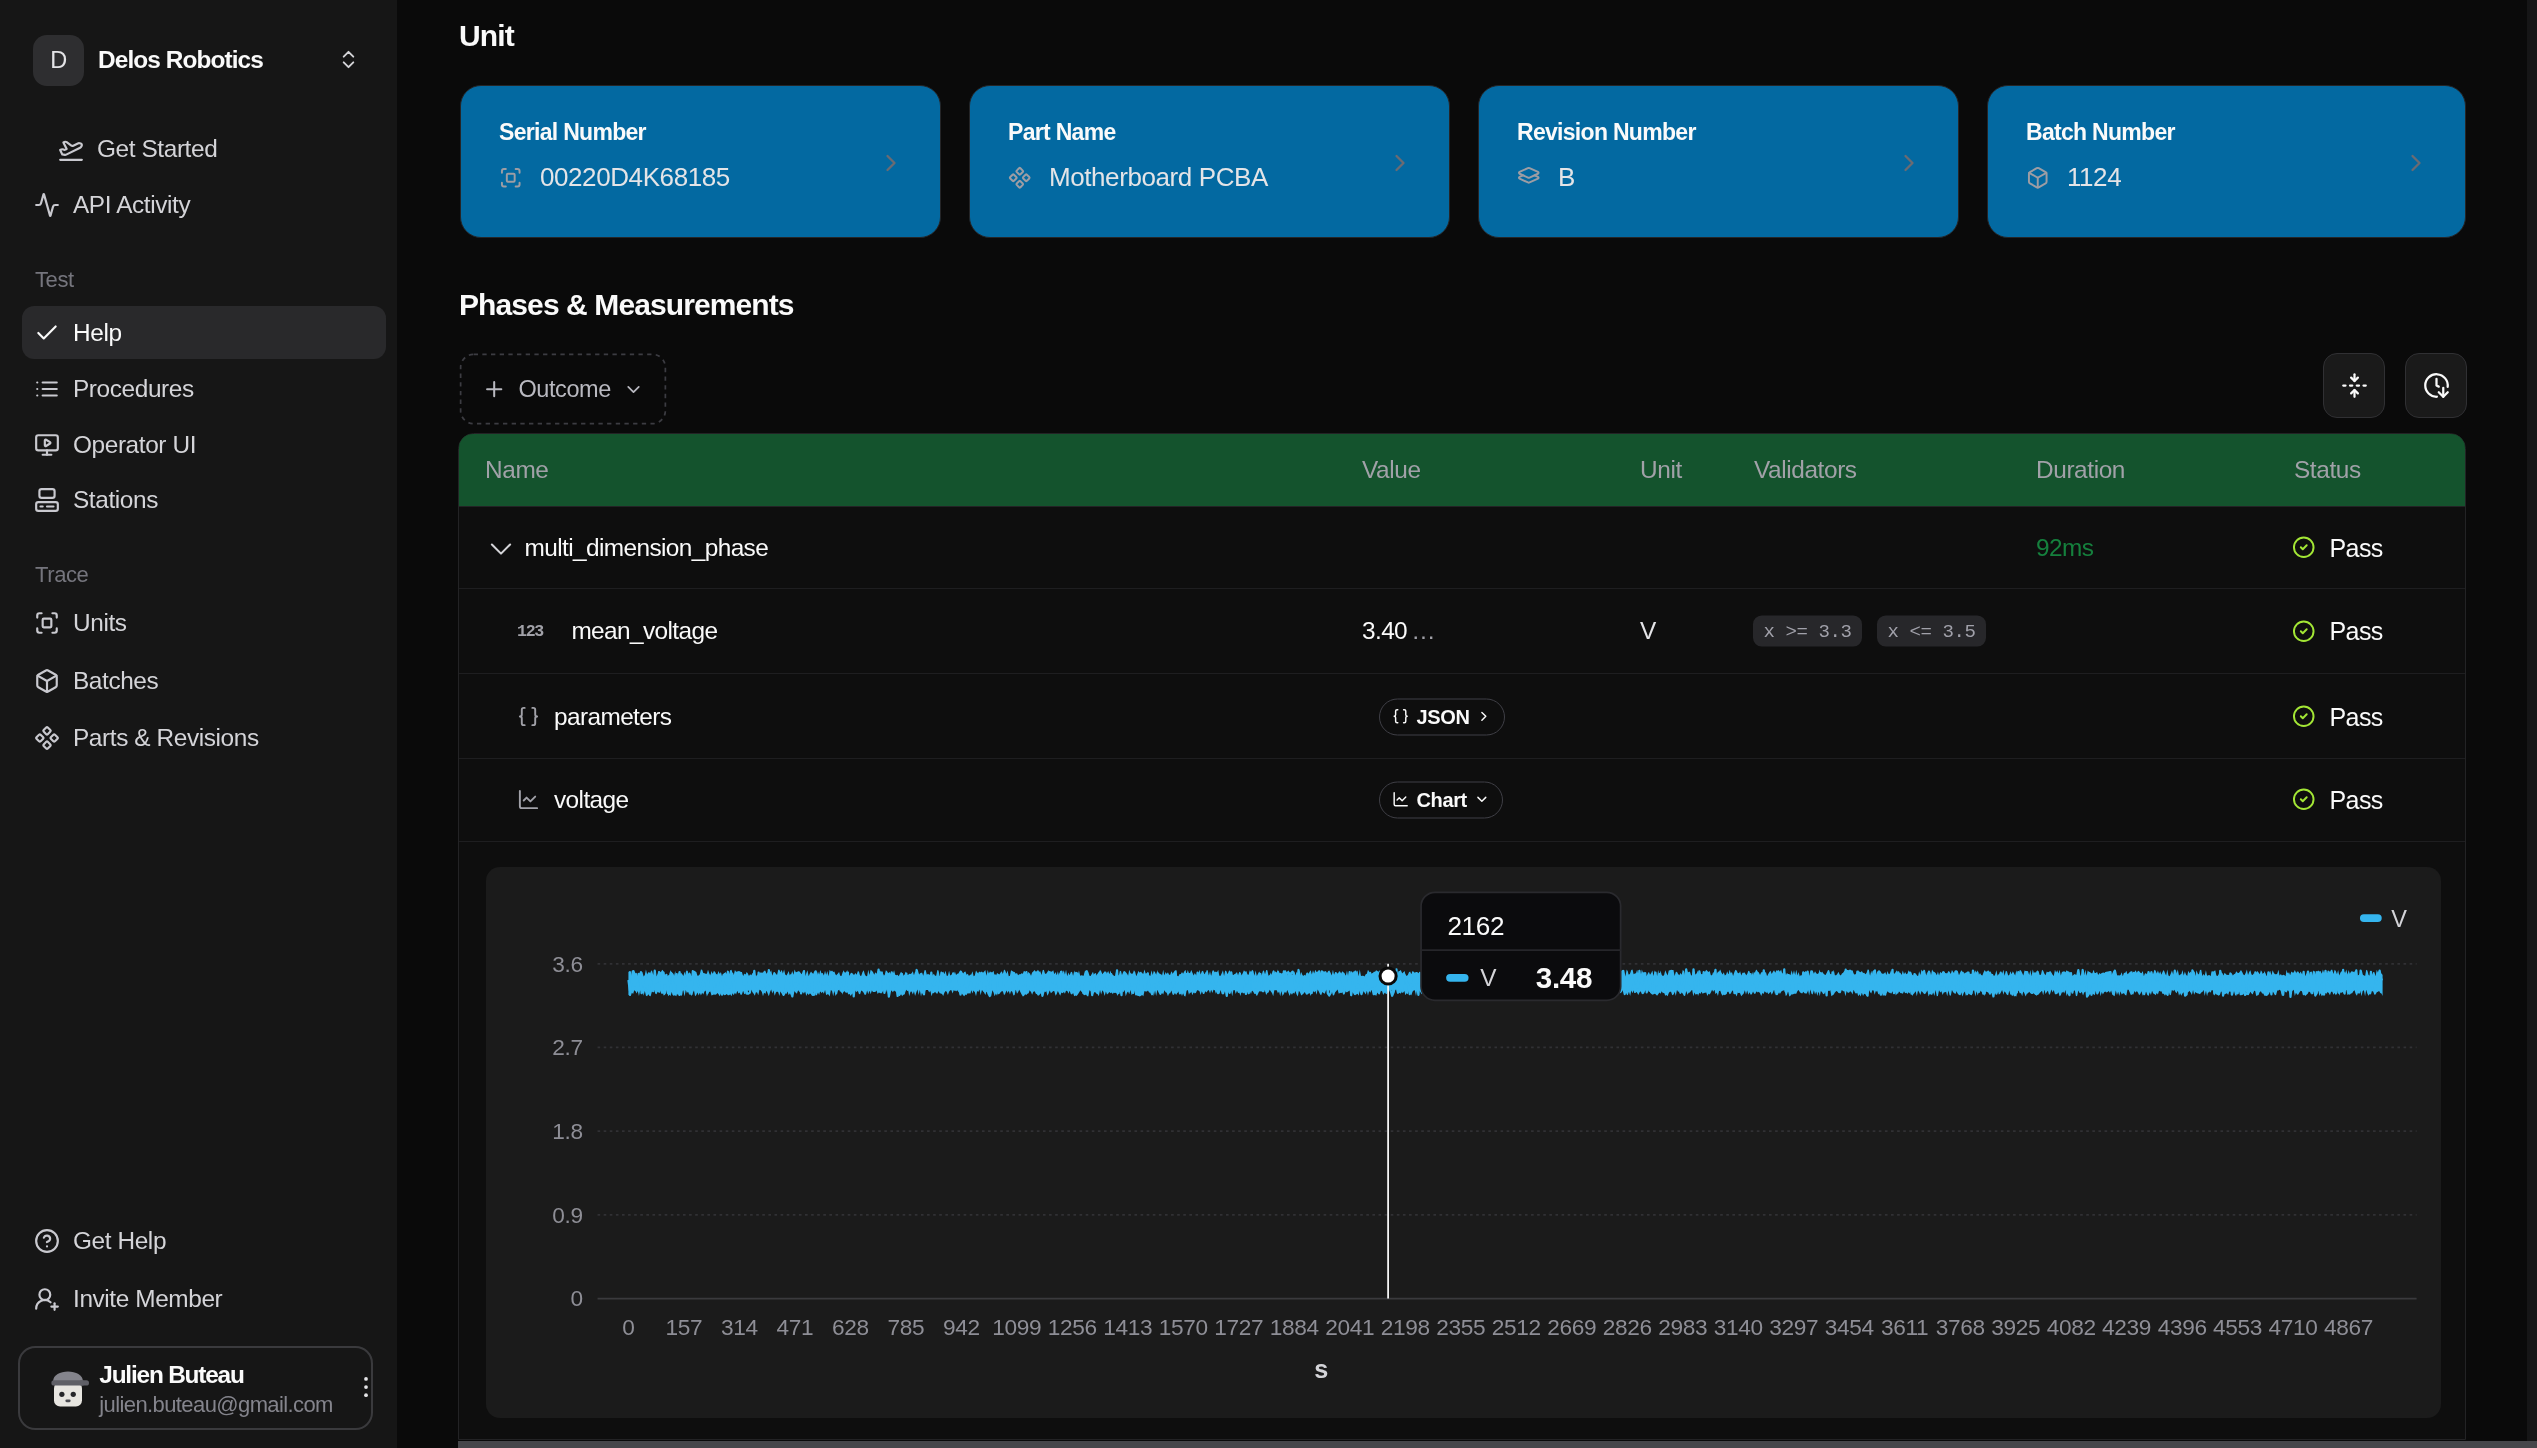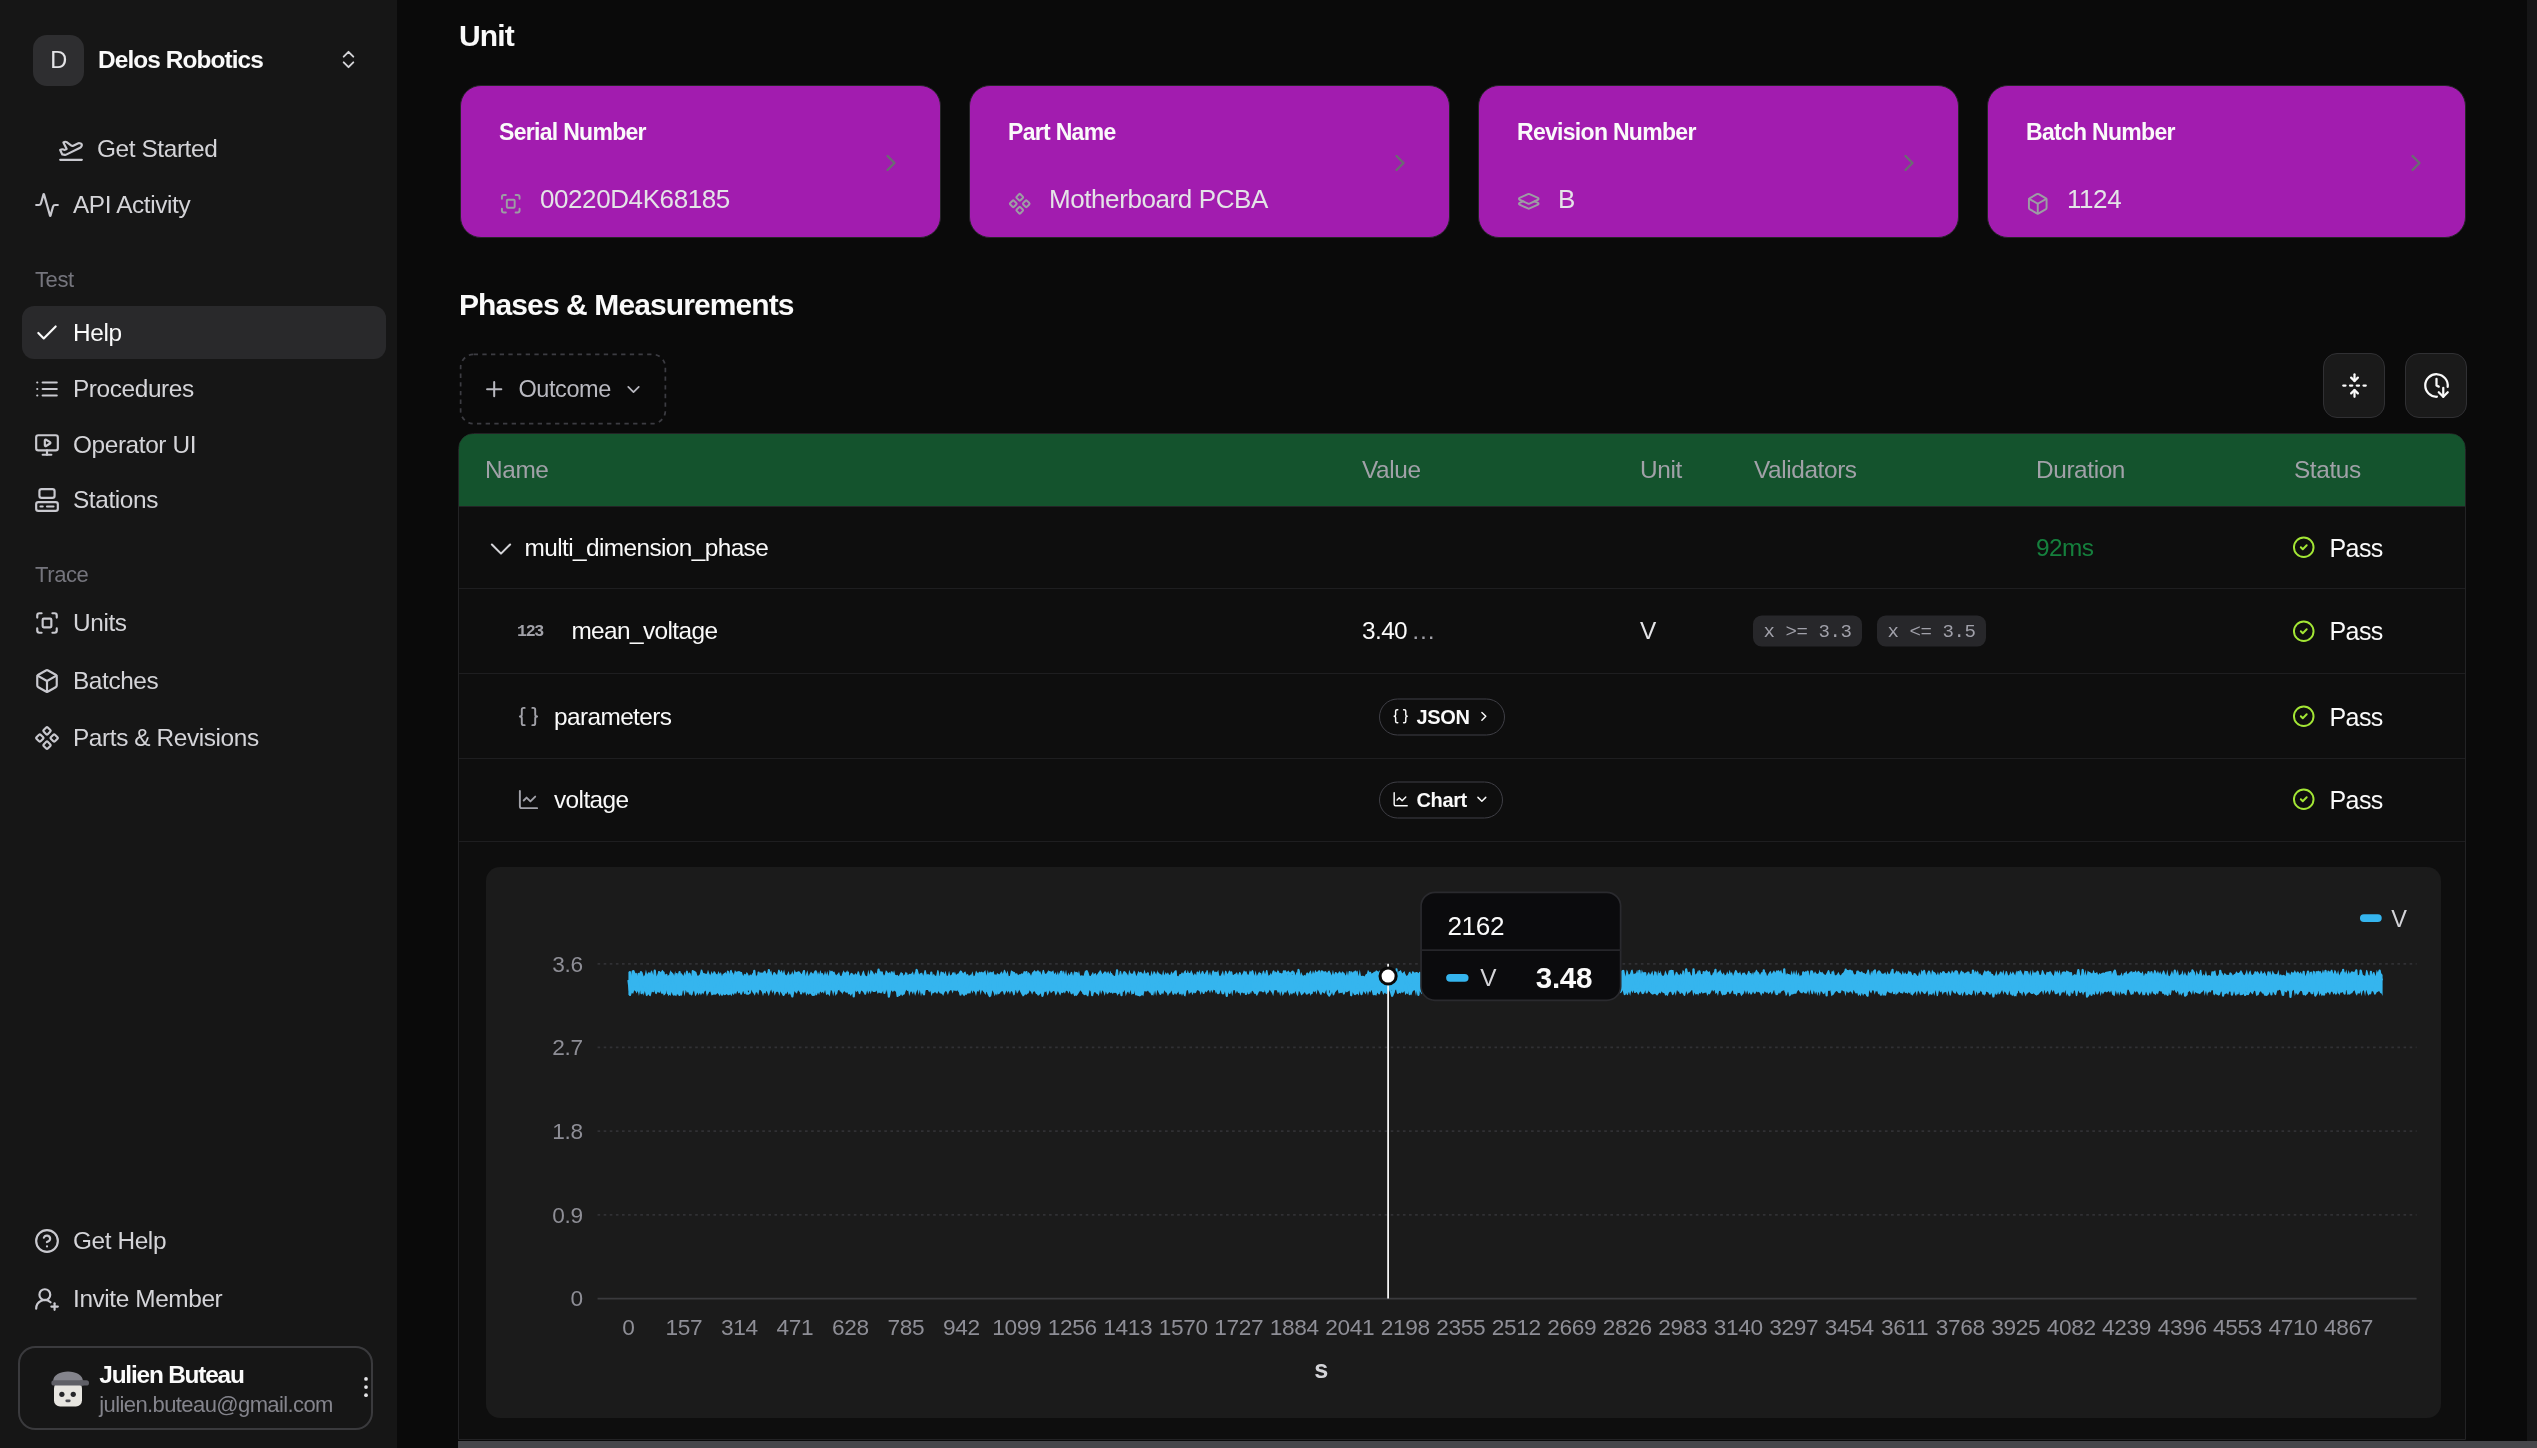--- a/index.html
+++ b/index.html
@@ -8,23 +8,23 @@
 svg.ic { display:block; }
 
 #sidebar { position:absolute; left:0; top:0; width:397px; height:1449px; background:#161616; }
 .nav-item { position:absolute; left:0; width:397px; height:56px; color:#d4d4d8; font-size:24.4px; }
 .nav-item .ico { position:absolute; left:34px; top:50%; transform:translateY(-50%); color:#c9c9cf; }
 .nav-item .lbl { position:absolute; left:73px; top:50%; transform:translateY(-50%); white-space:nowrap; }
 .sect { position:absolute; left:35px; color:#75757d; font-size:22px; }
 
 #main { position:absolute; left:397px; top:0; width:2141px; height:1449px; background:#0a0a0a; }
 .h1 { position:absolute; left:62px; color:#fafafa; font-size:30px; font-weight:700; letter-spacing:-0.9px; }
-.card { position:absolute; top:85px; height:153px; background:#a21caf; border:1.7px solid #252527; border-radius:21px; }
+.card { position:absolute; top:85px; height:153px; background:#0369a1; border:1.7px solid #252527; border-radius:21px; }
 .card .t { position:absolute; left:38px; top:33px; font-size:23px; font-weight:700; color:#fafafa; letter-spacing:-0.7px; }
-.card .v { position:absolute; left:38px; top:98px; display:flex; align-items:flex-end; gap:17.4px; font-size:26px; color:#e4e4e7; }
+.card .v { position:absolute; left:38px; top:76px; display:flex; align-items:center; gap:17.4px; font-size:26px; color:#e4e4e7; }
 .card .v .ico { color:#9d9da4; }
 .card .chev { position:absolute; right:35px; top:63px; color:#6b6b72; }
 
 .btn-outline { position:absolute; background:transparent; border-radius:14px; display:flex; align-items:center; justify-content:center; gap:12.2px; color:#b9b9c0; font-size:23.5px; }
 .search { position:absolute; background:#161616; border:1.7px solid #2b2b2e; border-radius:14px; display:flex; align-items:center; color:#8e8e96; font-size:25px; }
 .iconbtn { position:absolute; width:62px; height:65px; background:#1a1a1a; border:1.7px solid #303033; border-radius:14px; display:flex; align-items:center; justify-content:center; color:#fafafa; }
 
 #tbl { position:absolute; left:61px; top:433px; width:2008px; height:1007px; border:1.7px solid #232325; border-top-left-radius:15.7px; border-top-right-radius:15.7px; background:#0e0e0e; }
 #thead { position:absolute; left:0; top:0; width:100%; height:73px; background:#14532d; border-bottom:1.7px solid #232325; border-top-left-radius:14px; border-top-right-radius:14px; color:#a1a1a8; font-size:24.4px; }
 .th { position:absolute; top:50%; transform:translateY(-50%); }

